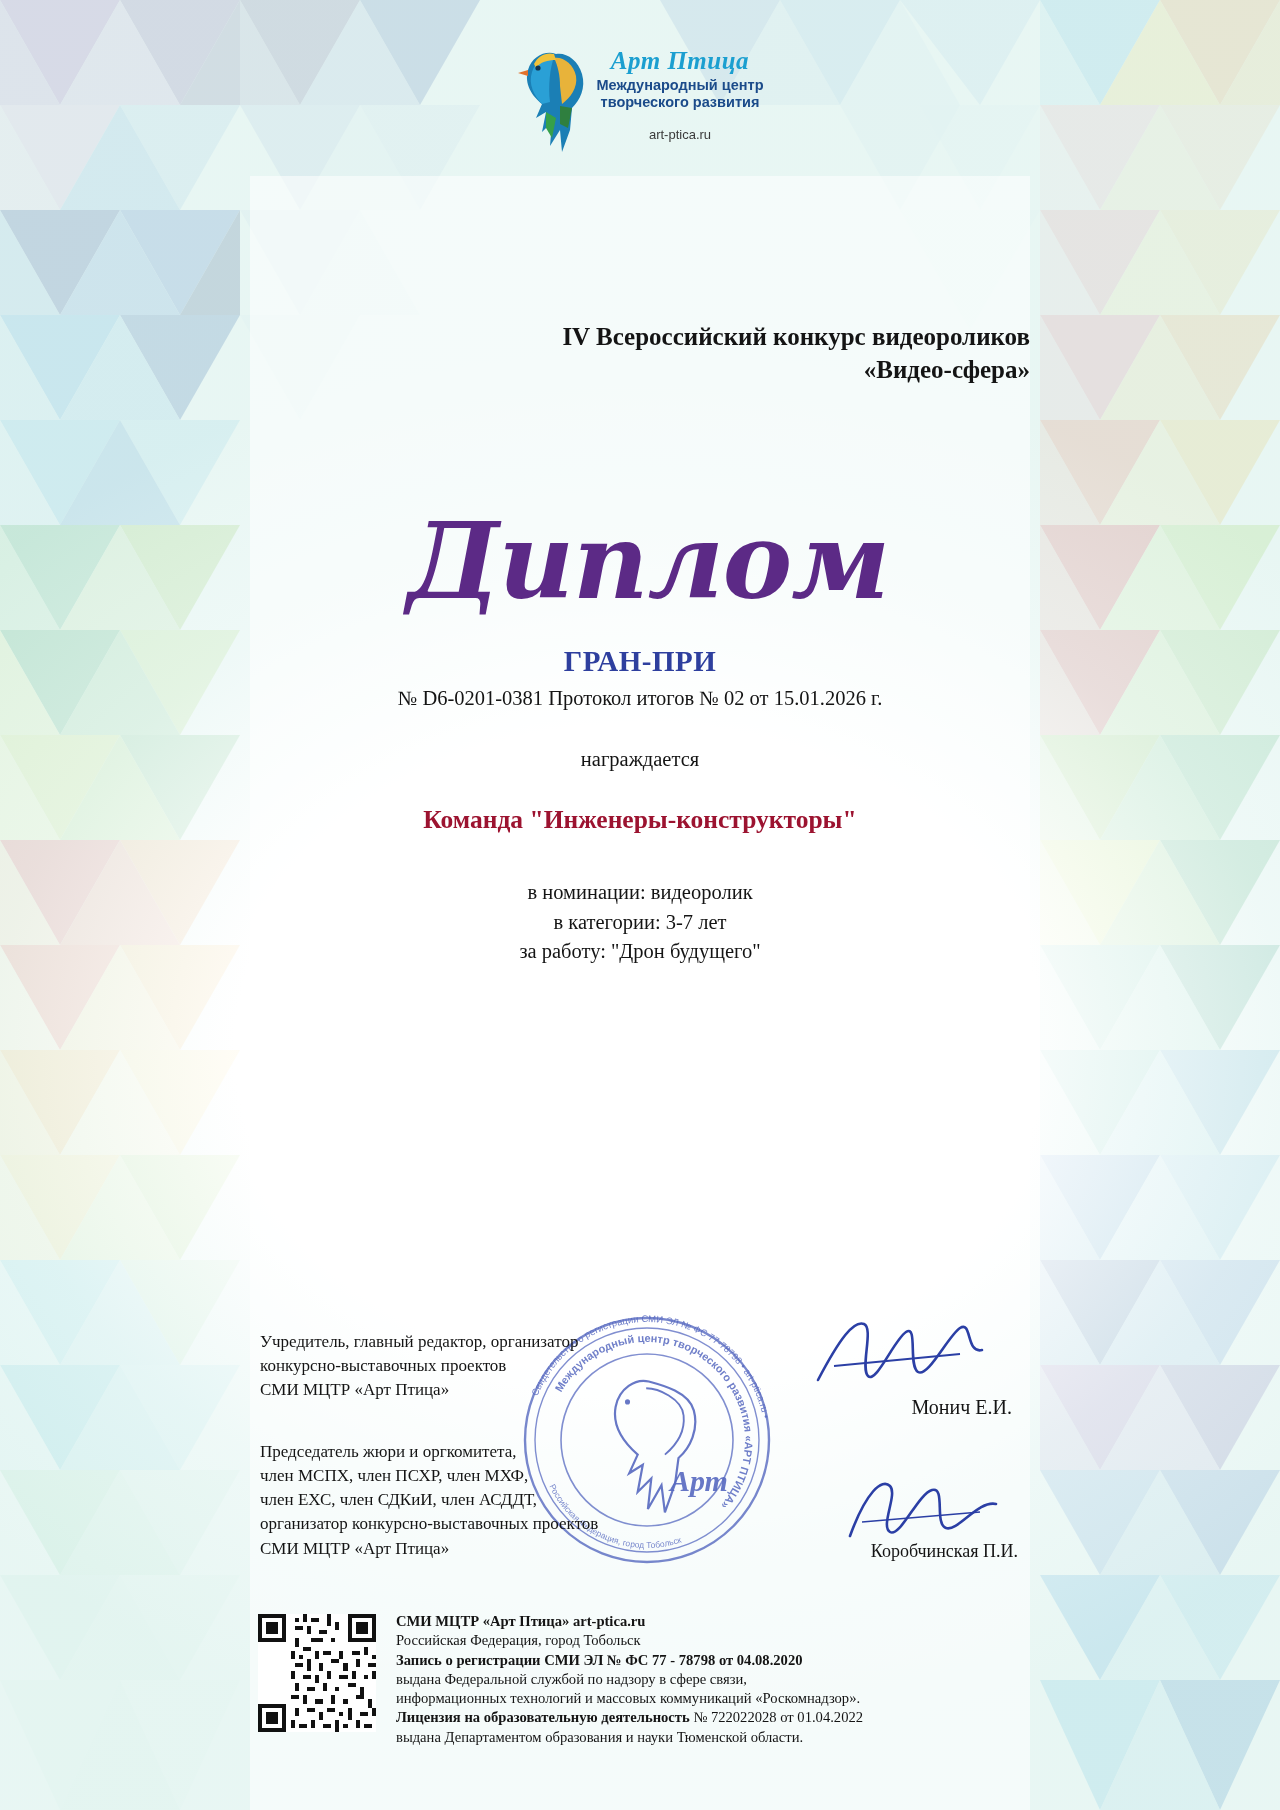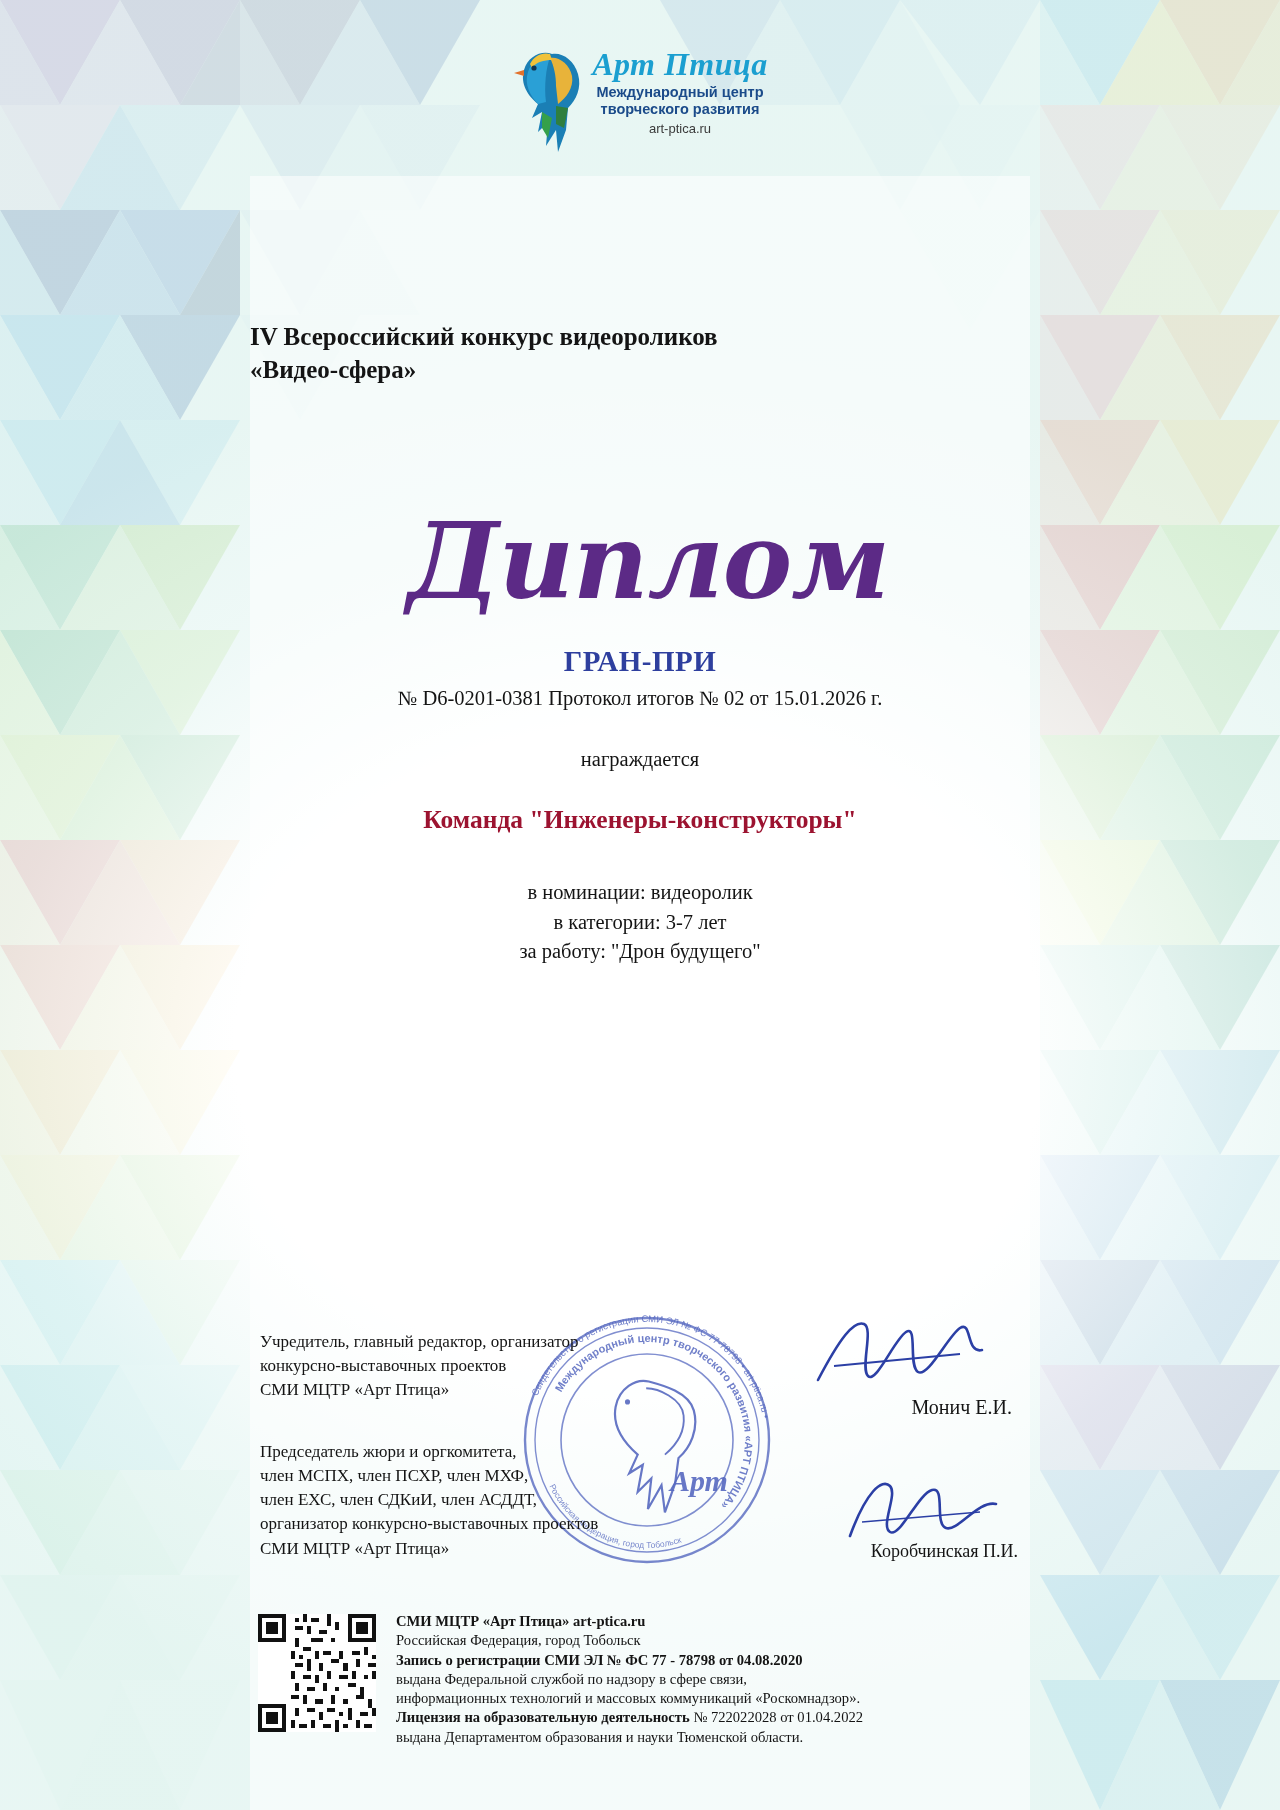--- a/index.html
+++ b/index.html
@@ -58,46 +58,46 @@
     display: flex;
     align-items: flex-start;
     justify-content: center;
   }
   .bird-svg { flex: 0 0 auto; margin-right: 4px; margin-top: 2px;}
   .logo-texts { text-align: center; padding-top: 4px;}
   .logo-title {
     font-family: "Liberation Serif", serif;
     font-style: italic;
     font-weight: bold;
-    font-size: 32px;
+    font-size: 25px;
     color: #1b9fd0;
     line-height: 1;
     letter-spacing: 0.5px;
   }
   .logo-sub {
     font-family: "Liberation Sans", sans-serif;
     font-weight: bold;
     font-size: 14.5px;
     color: #1b4b8a;
     line-height: 1.18;
     margin-top: 4px;
   }
   .logo-site {
     font-family: "Liberation Sans", sans-serif;
     font-size: 13px;
     color: #3a3a3a;
-    margin-top: 3px;
+    margin-top: 16px;
   }
 
   .contest-title {
     position: absolute;
     top: 320px;
     left: 0;
     width: 780px;
-    text-align: left;
+    text-align: right;
     font-size: 25px;
     font-weight: bold;
     line-height: 1.33;
     color: #141414;
   }
 
   .diploma-word {
     position: absolute;
     top: 510px;
     left: 8px;

